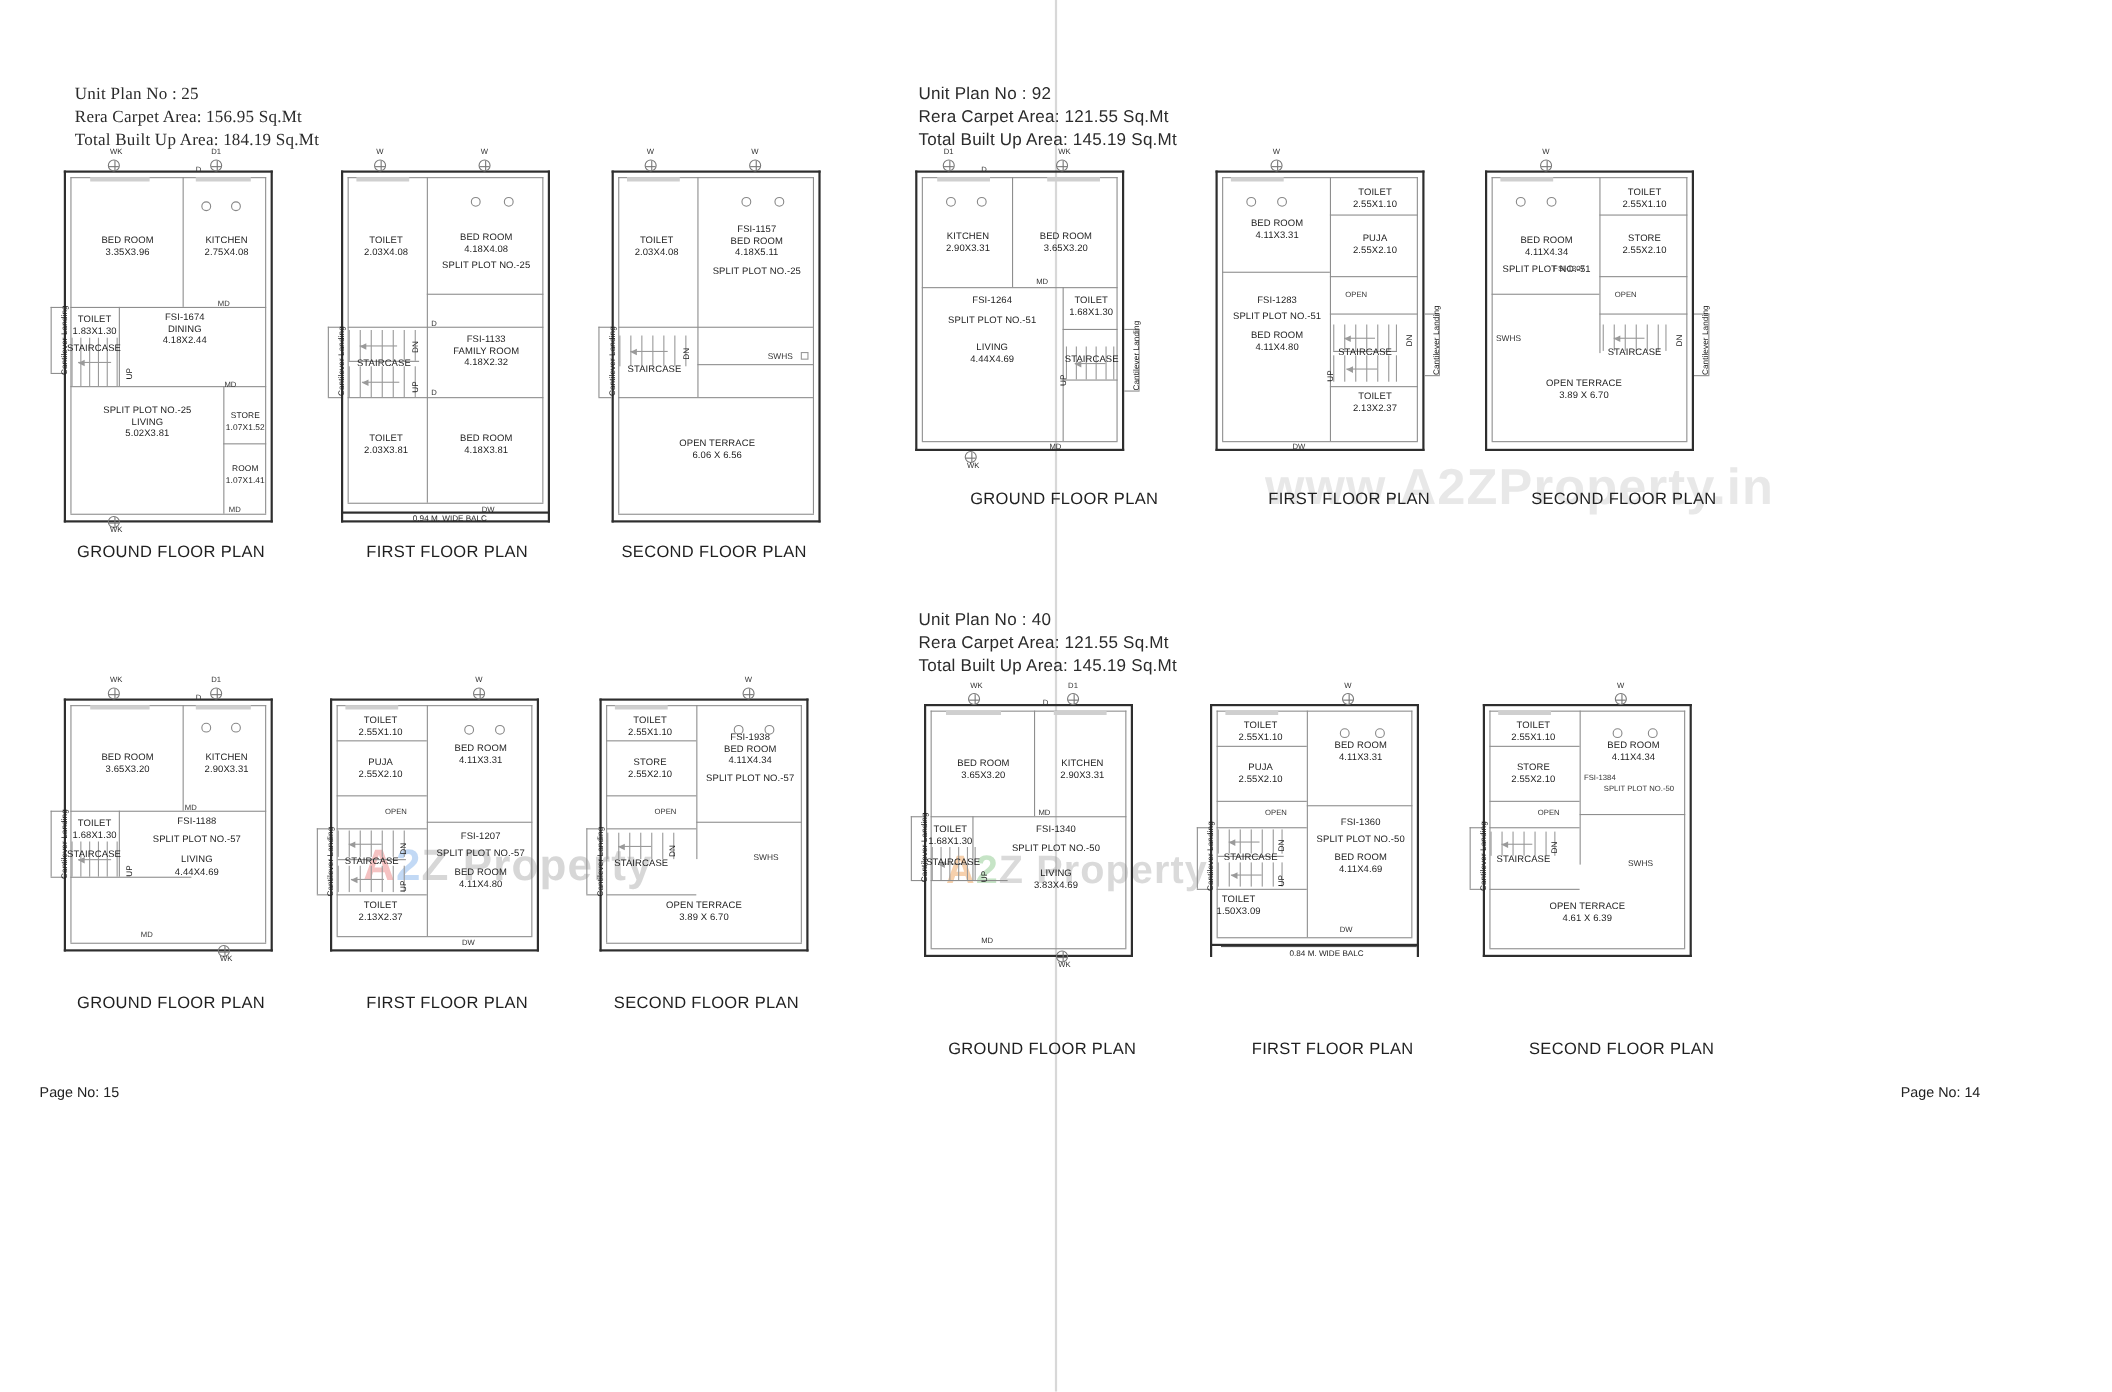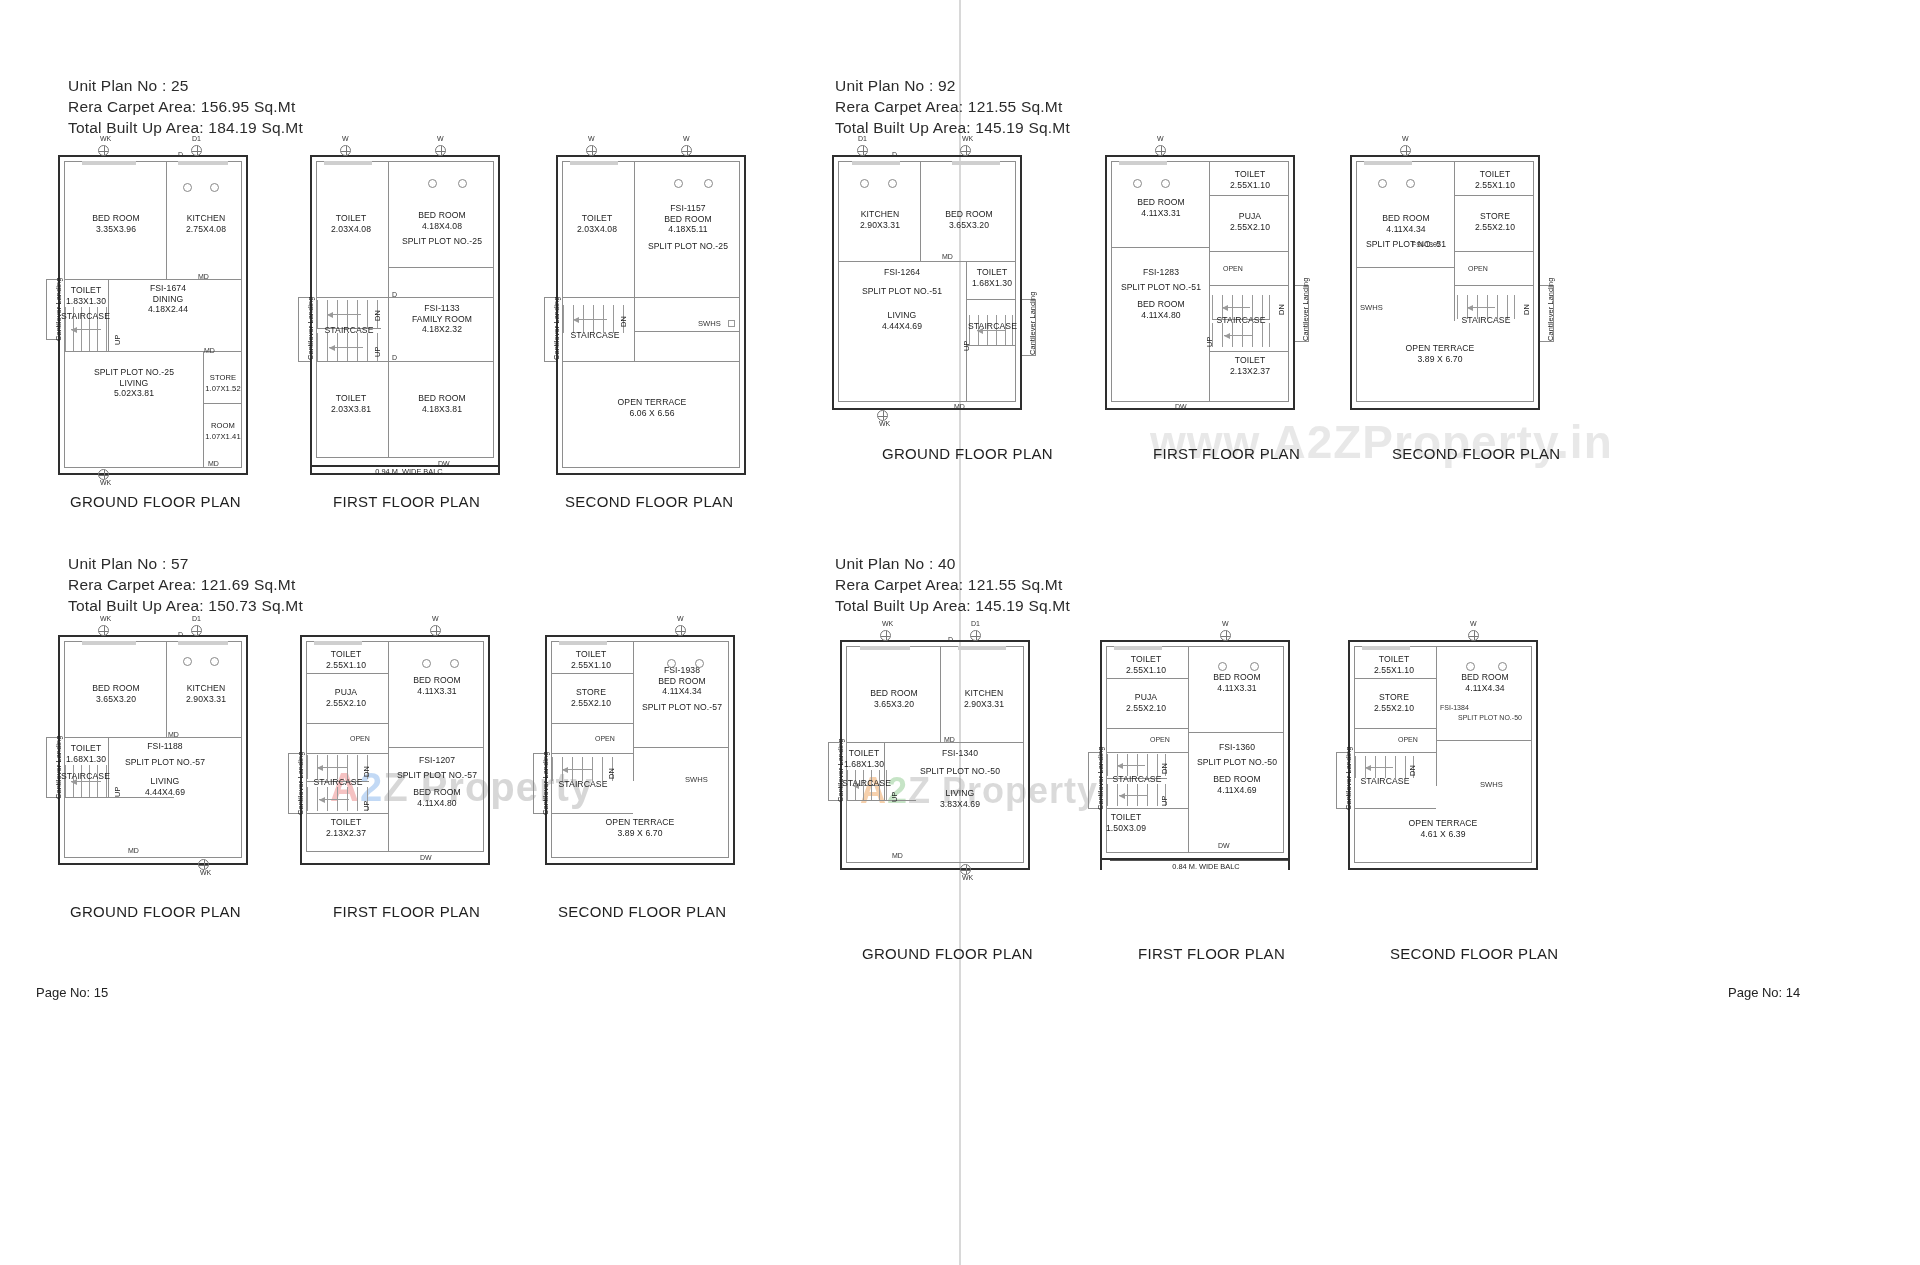--- a/index.html
+++ b/index.html
@@ -44,21 +44,21 @@
 <body>
 
 <div class="page-divider"></div>
 
 <div class="wm wm1">www.A2ZProperty.in</div>
 <div class="wm wm2"><span class="a">A</span><span class="b">2</span><span class="c">Z Property</span></div>
 <div class="wm wm3"><span class="a">A</span><span class="b">2</span><span class="c">Z Property</span></div>
 
 <div class="page page-left">
 
-  <div class="hdr" style="left:68px;top:75px;">
+  <div class="hdr" style="left:68px;top:75px;font-family:Liberation Serif, serif;">
     <div>Unit Plan No : 25</div>
     <div>Rera Carpet Area: 156.95 Sq.Mt</div>
     <div>Total Built Up Area: 184.19 Sq.Mt</div>
   </div>
 
   <div class="fp" style="left:58px;top:155px;width:190px;height:320px;">
     <div class="wall" style="left:0;top:0;width:190px;height:2px;"></div>
     <div class="wall" style="left:0;top:0;width:2px;height:320px;"></div>
     <div class="wall" style="left:188px;top:0;width:2px;height:320px;"></div>
     <div class="wall" style="left:0;top:318px;width:190px;height:2px;"></div>
@@ -260,25 +260,20 @@
     <div class="wtag" style="left:32px;top:-20px;">W</div>
     <div class="circ" style="left:125px;top:-10px;width:9px;height:9px;"></div>
     <div class="wtag" style="left:127px;top:-20px;">W</div>
     <div class="wtag" style="left:142px;top:164px;font-size:7.6px;">SWHS</div>
     <div class="thin" style="left:172px;top:165px;width:5px;height:5px;border:1px solid #999;background:none;"></div>
     <div class="dot" style="left:118px;top:24px;width:7px;height:7px;border:1px solid #888;background:none;border-radius:50%;"></div>
     <div class="dot" style="left:148px;top:24px;width:7px;height:7px;border:1px solid #888;background:none;border-radius:50%;"></div>
   </div>
   <div class="plan-title" style="left:565px;top:493px;">SECOND FLOOR PLAN</div>
 
-  <div class="hdr" style="left:68px;top:553px;">
-    <div>Unit Plan No : 57</div>
-    <div>Rera Carpet Area: 121.69 Sq.Mt</div>
-    <div>Total Built Up Area: 150.73 Sq.Mt</div>
-  </div>
 
   <div class="fp" style="left:58px;top:635px;width:190px;height:230px;">
     <div class="wall" style="left:0;top:0;width:190px;height:2px;"></div>
     <div class="wall" style="left:0;top:0;width:2px;height:230px;"></div>
     <div class="wall" style="left:188px;top:0;width:2px;height:230px;"></div>
     <div class="wall" style="left:0;top:228px;width:190px;height:2px;"></div>
     <div class="thin" style="left:6px;top:6px;width:178px;height:1px;"></div>
     <div class="thin" style="left:6px;top:6px;width:1px;height:216px;"></div>
     <div class="thin" style="left:183px;top:6px;width:1px;height:216px;"></div>
     <div class="thin" style="left:6px;top:222px;width:178px;height:1px;"></div>
@@ -306,21 +301,21 @@
     </div>
     <div class="rm" style="left:112px;top:48px;width:72px;">
       <span>KITCHEN</span>
       <span class="l2">2.90X3.31</span>
     </div>
     <div class="rm" style="left:4px;top:108px;width:48px;">
       <span>TOILET</span>
       <span class="l2">1.68X1.30</span>
     </div>
     <div class="rm" style="left:3px;top:136px;width:46px;">STAIRCASE</div>
-    <div class="rm" style="left:52px;top:106px;width:110px;">
+    <div class="rm" style="left:66px;top:106px;width:110px;">
       <span>FSI-1188</span>
       <span class="l2" style="margin-top:5px;">SPLIT PLOT NO.-57</span>
       <span class="l2" style="margin-top:9px;">LIVING</span>
       <span class="l2">4.44X4.69</span>
     </div>
     <div class="vert" style="left:-4px;top:164px;font-size:7.4px;">Cantilever Landing</div>
     <div class="vert" style="left:55px;top:162px;font-size:7.4px;">UP</div>
     <div class="circ" style="left:40px;top:-10px;width:9px;height:9px;"></div>
     <div class="wtag" style="left:42px;top:-20px;">WK</div>
     <div class="circ" style="left:133px;top:-10px;width:9px;height:9px;"></div>

